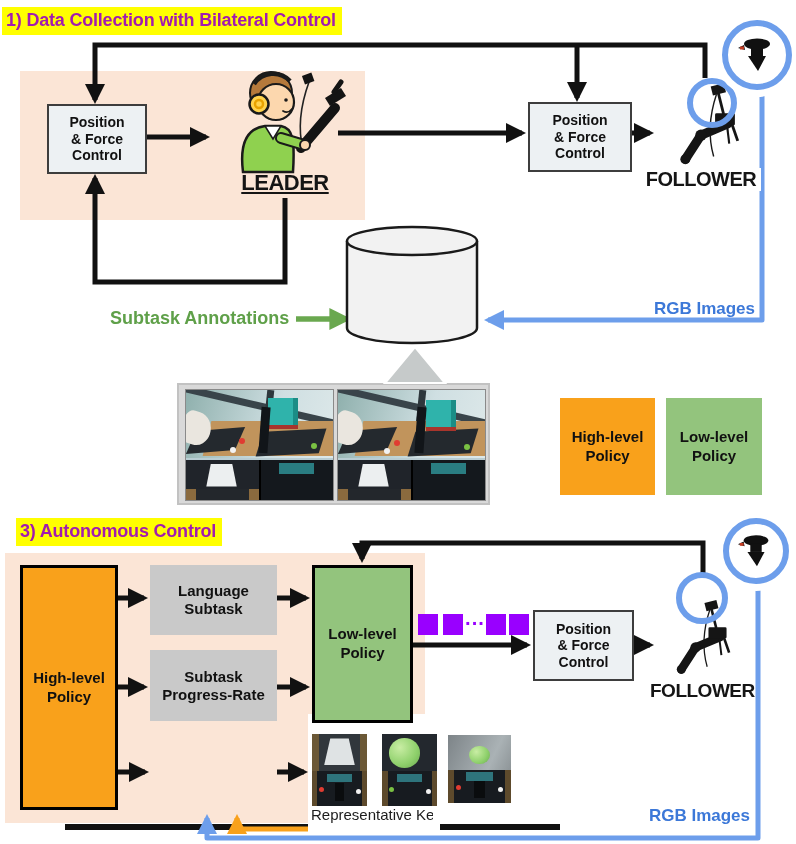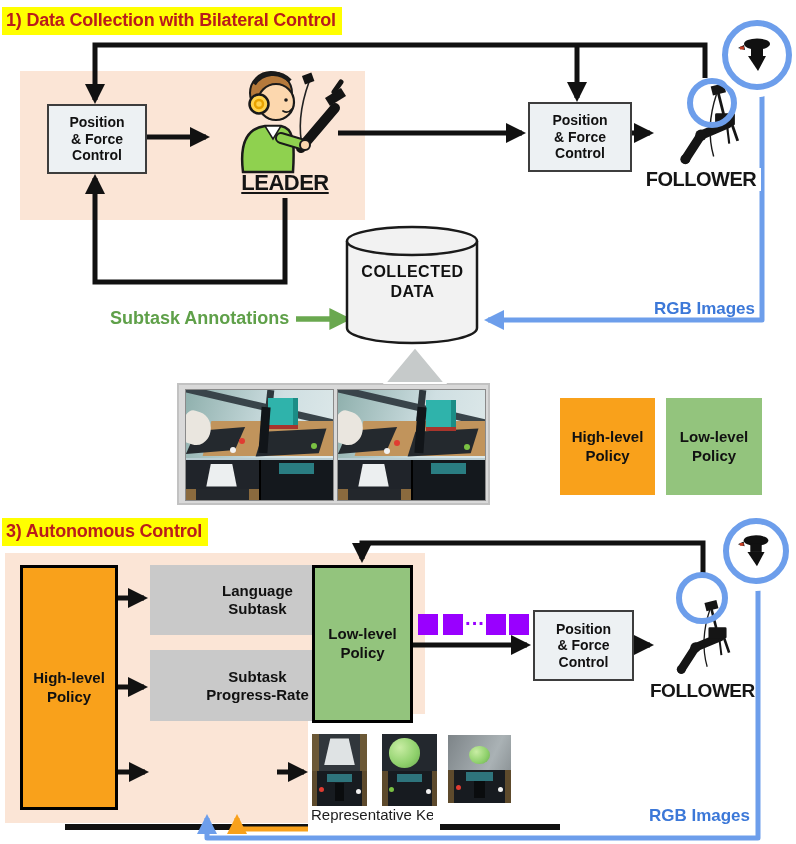--- a/index.html
+++ b/index.html
@@ -1,27 +1,27 @@
 <!DOCTYPE html>
 <html><head>
 <meta charset="utf-8">
 <style>
   html,body{margin:0;padding:0;background:#fff;}
   #canvas{position:relative;width:796px;height:844px;background:#fff;overflow:hidden;
           font-family:"Liberation Sans",sans-serif;color:#111;}
   .abs{position:absolute;}
   .z0{z-index:0}.z1{z-index:1}.z2{z-index:2}.z3{z-index:3}
   .pre{white-space:pre-line;}
-  .sec-title{display:inline-block;background:#FFFF00;color:#b91c1c;font-weight:bold;
+  .sec-title{display:inline-block;background:#FFFF00;color:#a21caf;font-weight:bold;
              font-size:18px;letter-spacing:-0.2px;padding:3px 6px 4px 4px;z-index:3;}
   .peach{background:#FBE5D6;}
   .pfc{background:#EDF1F3;border:2px solid #3d3d3d;display:flex;align-items:center;justify-content:center;
        text-align:center;font-weight:bold;font-size:14px;line-height:1.18;z-index:3;}
   .graybox{background:#C9C9C9;display:flex;align-items:center;justify-content:center;text-align:center;
-       font-weight:bold;font-size:15px;line-height:1.2;z-index:3;padding-left:44px;}
+       font-weight:bold;font-size:15px;line-height:1.2;z-index:3;}
   .policy{display:flex;align-items:center;justify-content:center;text-align:center;
        font-weight:bold;font-size:15px;line-height:1.25;z-index:3;}
   .orange-fill{background:#F9A11B;}
   .green-fill{background:#93C47D;}
   .bordered{border:3px solid #000;}
   .whitebox{background:#fff;z-index:2;}
   .big-label{font-weight:600;font-size:22px;letter-spacing:-0.5px;text-align:center;z-index:3;color:#151515;}
   .ring{border:6px solid #6D9EEB;border-radius:50%;box-sizing:border-box;z-index:4;}
   .ring-filled{background:#fff;box-shadow:0 0 0 7px #fff;display:flex;align-items:center;justify-content:center;}
   .blue-text{color:#3C78D8;font-weight:bold;font-size:17px;z-index:3;}
@@ -166,22 +166,20 @@
         <rect x="3" y="11.5" width="4" height="3" fill="#c23b22"></rect>
       <rect x="14" y="12" width="12" height="9" fill="#101010"></rect>
       <path d="M11,21 L29,21 L21,36 Z" fill="#101010"></path>
     </svg>
   </div>
 
   <svg class="abs z2" style="left:345px;top:224px;" width="135" height="122" viewBox="0 0 135 122">
     <path d="M2,17 L2,104 A65,15 0 0 0 132,104 L132,17" fill="#F2F2F2" stroke="#1a1a1a" stroke-width="2.5"></path>
     <ellipse cx="67" cy="17" rx="65" ry="14" fill="#F2F2F2" stroke="#1a1a1a" stroke-width="2.5"></ellipse>
   </svg>
-  <div class="abs pre z3" style="left:345px;top:262px;width:135px;text-align:center;font-weight:bold;font-size:16px;letter-spacing:0.5px;line-height:1.25;">COLLECTED
-DATA</div>
 
   <div class="abs green-text" style="left:110px;top:308px;">Subtask Annotations</div>
   <div class="abs blue-text" style="left:640px;top:299px;width:115px;text-align:right;">RGB Images</div>
 
 
   <svg class="abs z2" style="left:383px;top:345px;" width="64" height="40" viewBox="0 0 64 40">
     <polygon points="32,2 62,38 2,38" fill="#C6CACA" stroke="#ffffff" stroke-width="2"></polygon>
   </svg>
 
   <div class="abs z1" style="left:177px;top:383px;width:313px;height:122px;background:#D9D9D9;border:2px solid #c2c2c2;box-sizing:border-box;"></div>
@@ -222,21 +220,21 @@
       <div class="sc-bl"></div>
       <div class="sc-br"></div>
     </div>
   </div>
 
   <div class="abs policy orange-fill pre" style="left:560px;top:398px;width:95px;height:97px;">High-level
 Policy</div>
   <div class="abs policy green-fill pre" style="left:666px;top:398px;width:96px;height:97px;">Low-level
 Policy</div>
 
-  <div class="abs sec-title" style="left:2px;top:518px;">3) Autonomous Control</div>
+  <div class="abs sec-title" style="left:16px;top:518px;">3) Autonomous Control</div>
 
   <div class="abs policy orange-fill bordered pre" style="left:20px;top:565px;width:98px;height:245px;box-sizing:border-box;">High-level
 Policy</div>
   <div class="abs graybox pre" style="left:150px;top:565px;width:127px;height:70px;">Language
 Subtask</div>
   <div class="abs graybox pre" style="left:150px;top:650px;width:127px;height:71px;">Subtask
 Progress-Rate</div>
   <div class="abs policy green-fill bordered pre" style="left:312px;top:565px;width:101px;height:158px;box-sizing:border-box;">Low-level
 Policy</div>
 

